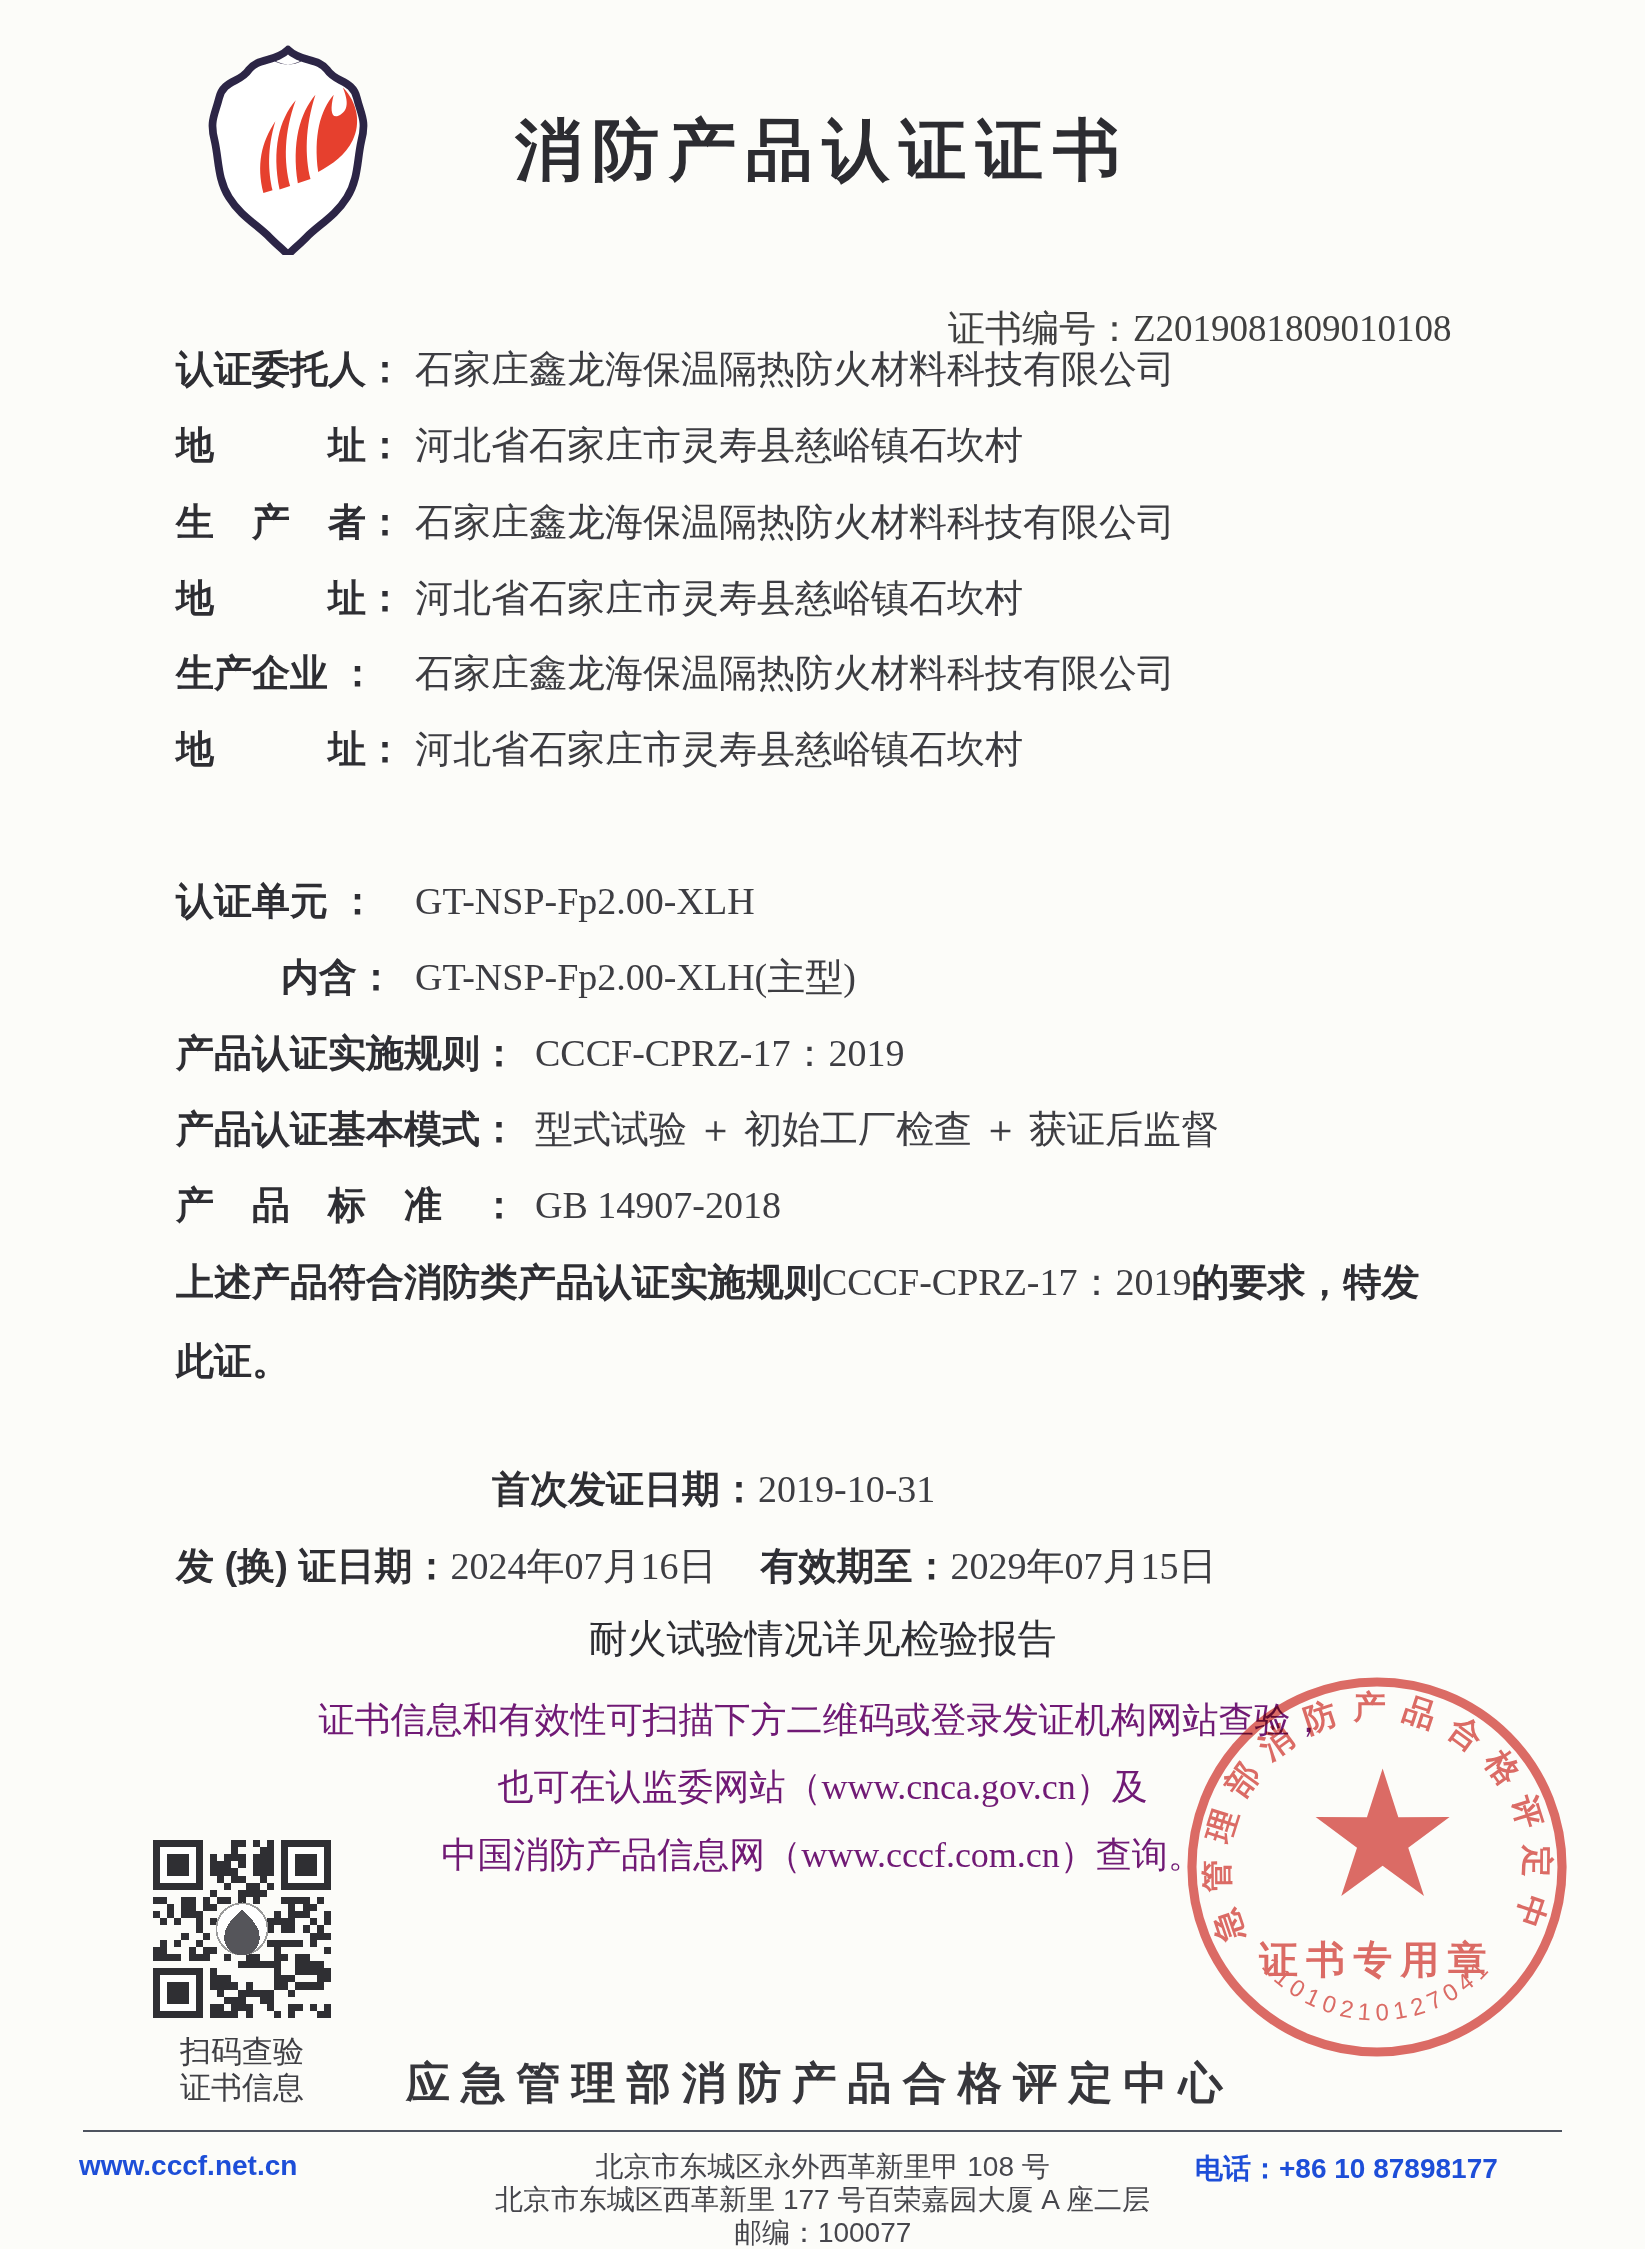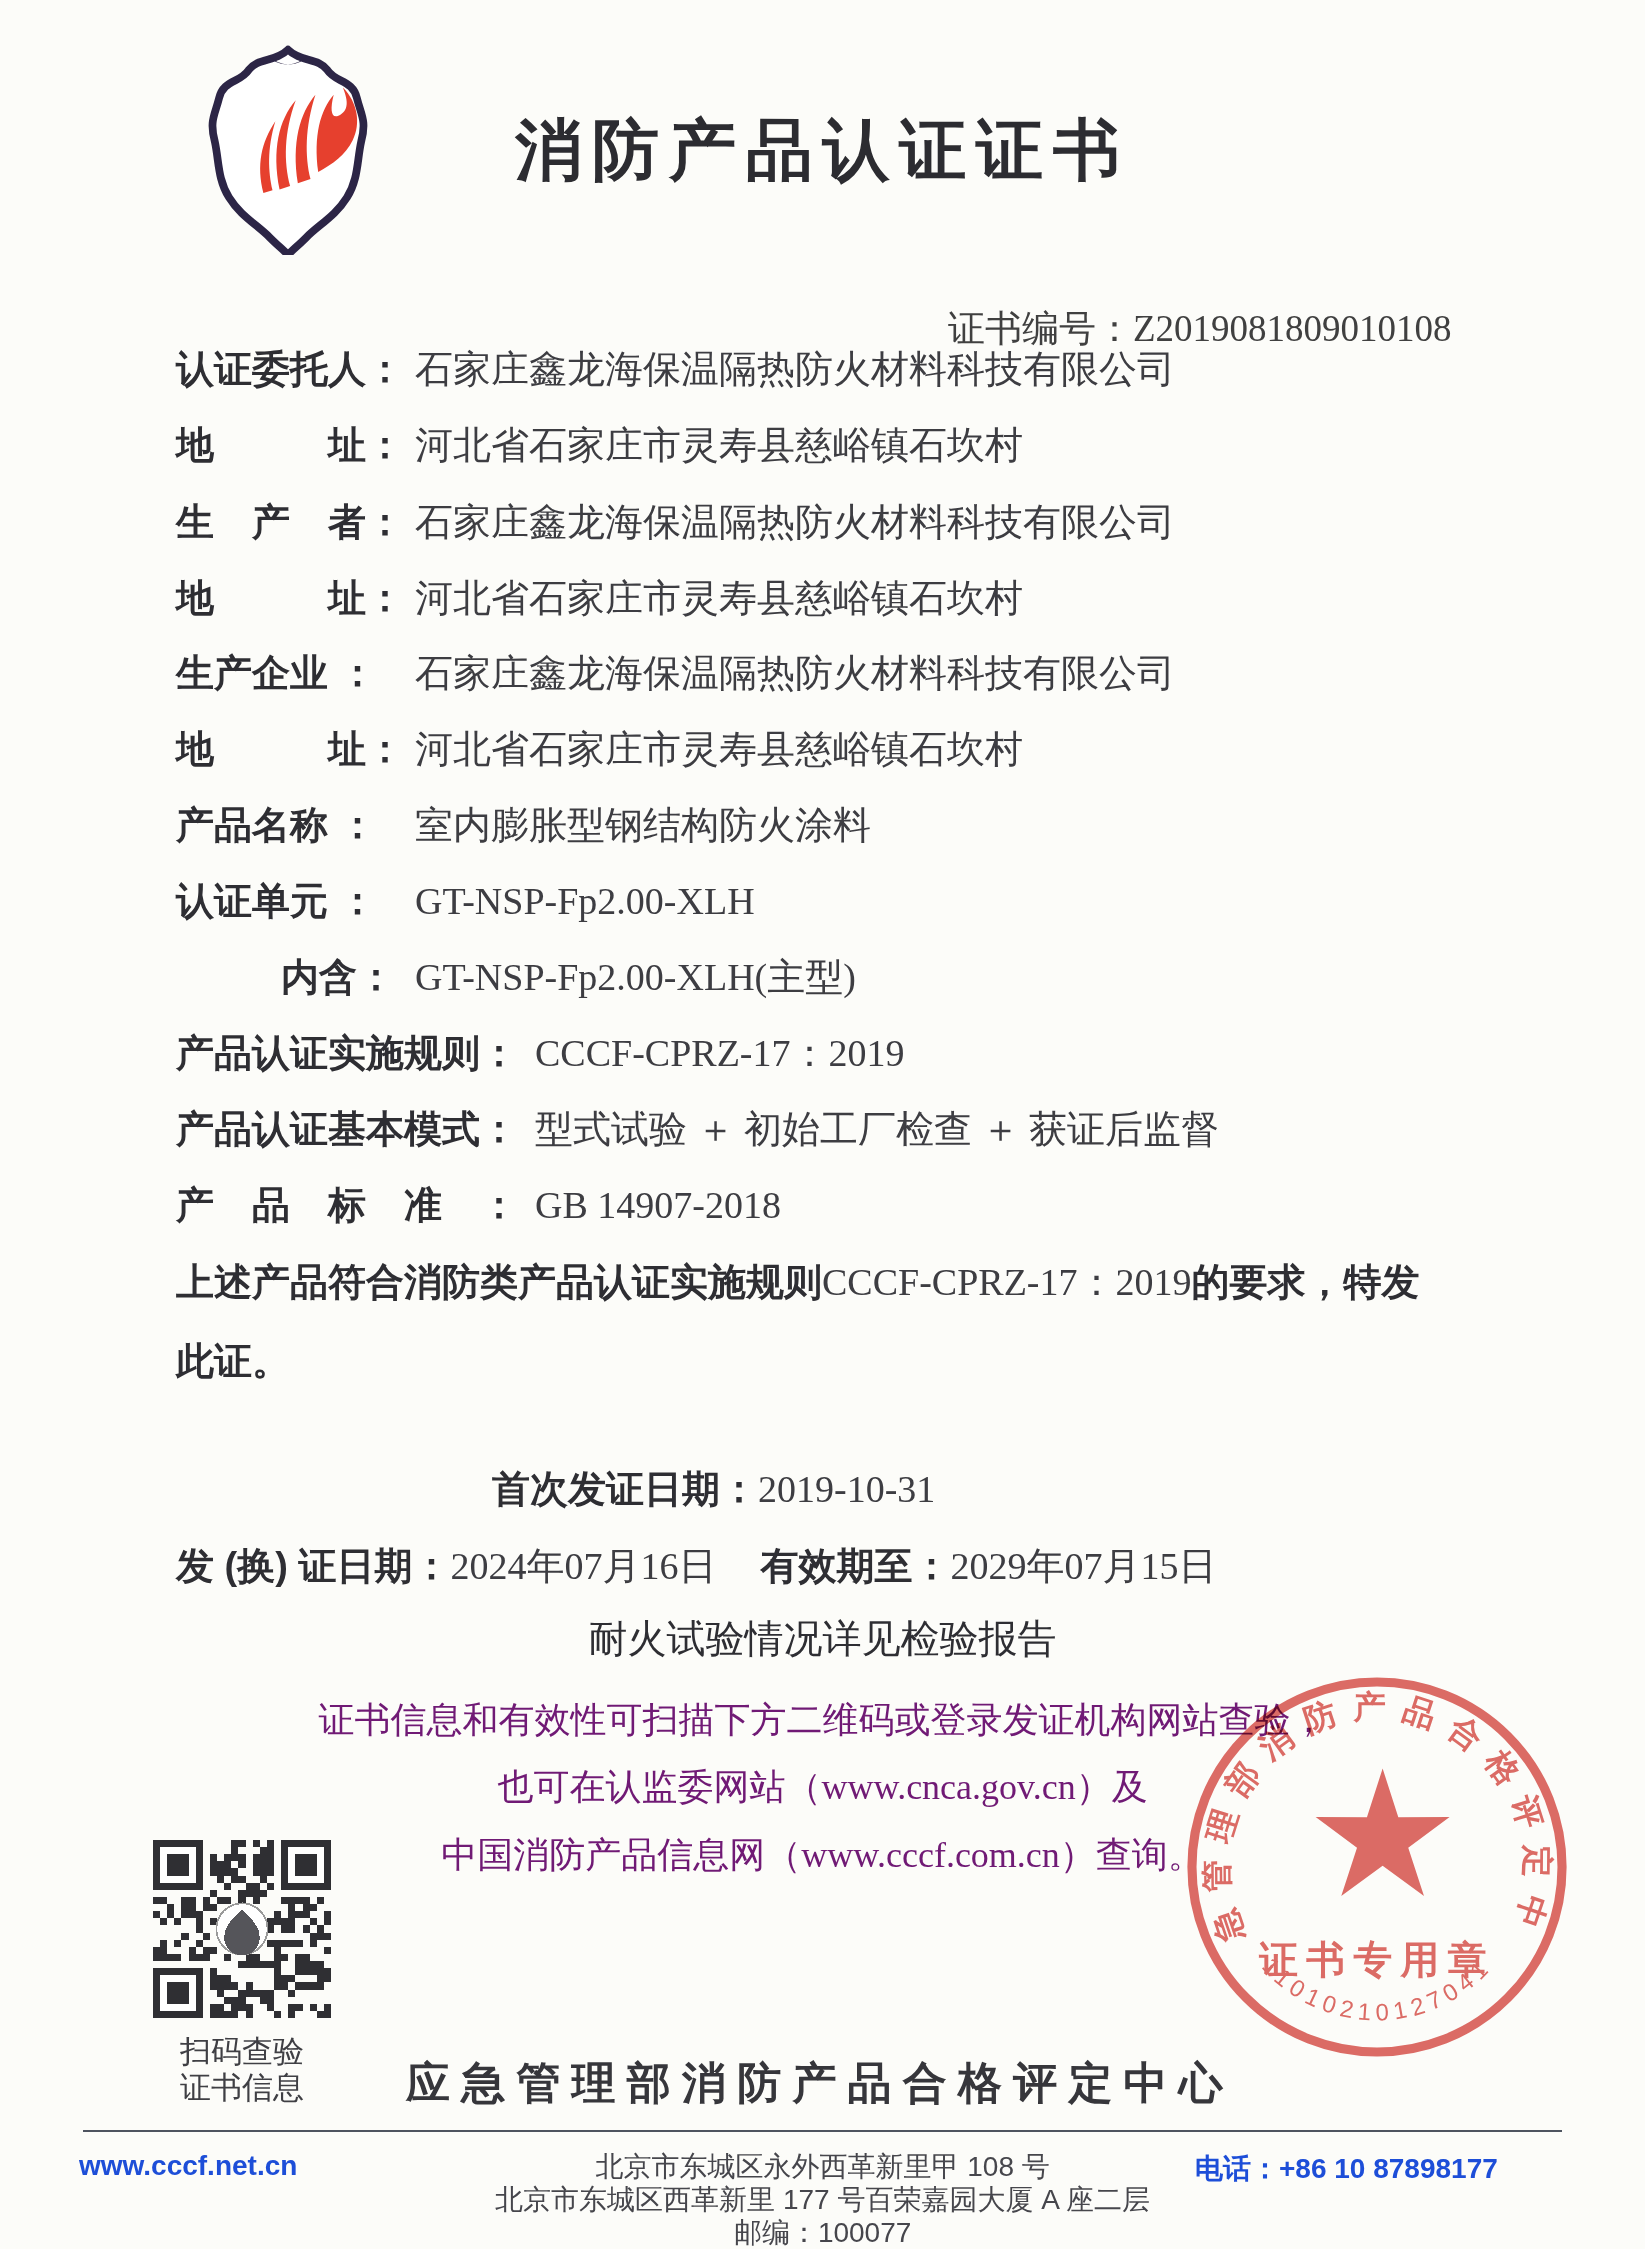--- a/index.html
+++ b/index.html
@@ -69,21 +69,20 @@
   <div class="abs certno">
     <span>证书编号：</span><span>Z2019081809010108</span>
   </div>
 
   <div class="abs row" style="left:176px;top:348px"><span class="lbl lw-a">认证委托人：</span><span class="val">石家庄鑫龙海保温隔热防火材料科技有限公司</span></div>
   <div class="abs row" style="left:176px;top:424px"><span class="lbl lw-a">地　　　址：</span><span class="val">河北省石家庄市灵寿县慈峪镇石坎村</span></div>
   <div class="abs row" style="left:176px;top:501px"><span class="lbl lw-a">生　产　者：</span><span class="val">石家庄鑫龙海保温隔热防火材料科技有限公司</span></div>
   <div class="abs row" style="left:176px;top:577px"><span class="lbl lw-a">地　　　址：</span><span class="val">河北省石家庄市灵寿县慈峪镇石坎村</span></div>
   <div class="abs row" style="left:176px;top:652px"><span class="lbl lw-a">生产企业 ：</span><span class="val">石家庄鑫龙海保温隔热防火材料科技有限公司</span></div>
   <div class="abs row" style="left:176px;top:728px"><span class="lbl lw-a">地　　　址：</span><span class="val">河北省石家庄市灵寿县慈峪镇石坎村</span></div>
-  <div class="abs row" style="left:176px;top:804px"><span class="lbl lw-a">产品名称 ：</span><span class="val">室内膨胀型钢结构防火涂料</span></div>
   <div class="abs row" style="left:176px;top:880px"><span class="lbl lw-a">认证单元 ：</span><span class="val">GT-NSP-Fp2.00-XLH</span></div>
   <div class="abs row" style="left:281px;top:956px"><span class="lbl lw-b">内含：</span><span class="val">GT-NSP-Fp2.00-XLH(主型)</span></div>
   <div class="abs row" style="left:176px;top:1032px"><span class="lbl lw-c">产品认证实施规则：</span><span class="val">CCCF-CPRZ-17：2019</span></div>
   <div class="abs row" style="left:176px;top:1108px"><span class="lbl lw-c">产品认证基本模式：</span><span class="val">型式试验 ＋ 初始工厂检查 ＋ 获证后监督</span></div>
   <div class="abs row" style="left:176px;top:1184px"><span class="lbl lw-c">产　品　标　准　：</span><span class="val">GB 14907-2018</span></div>
 
   <div class="abs statement" style="top:1257px">
     <span>上述产品符合消防类产品认证实施规则</span><span class="code">CCCF-CPRZ-17：2019</span><span>的要求，特发</span>
   </div>
   <div class="abs statement" style="top:1336px">

